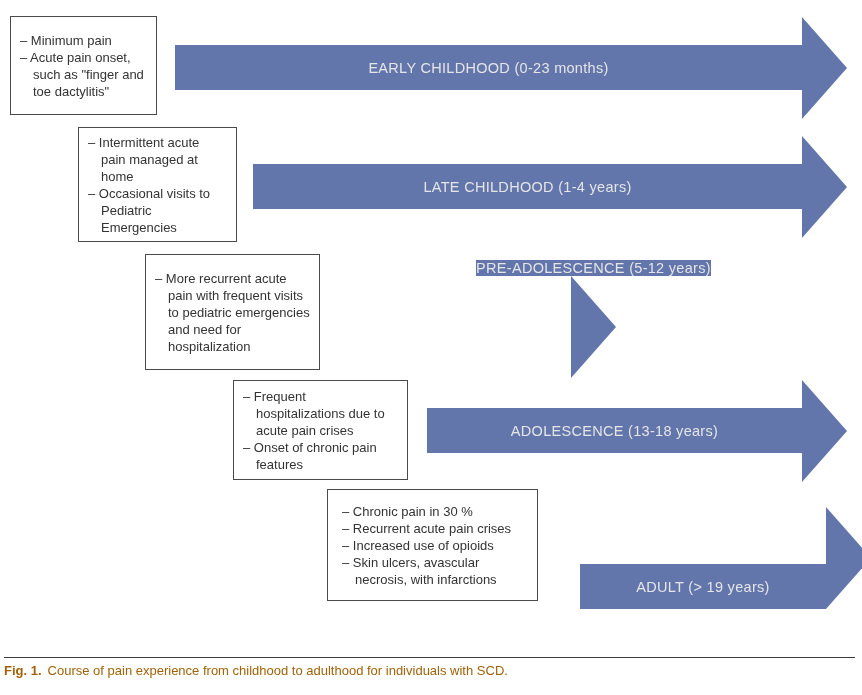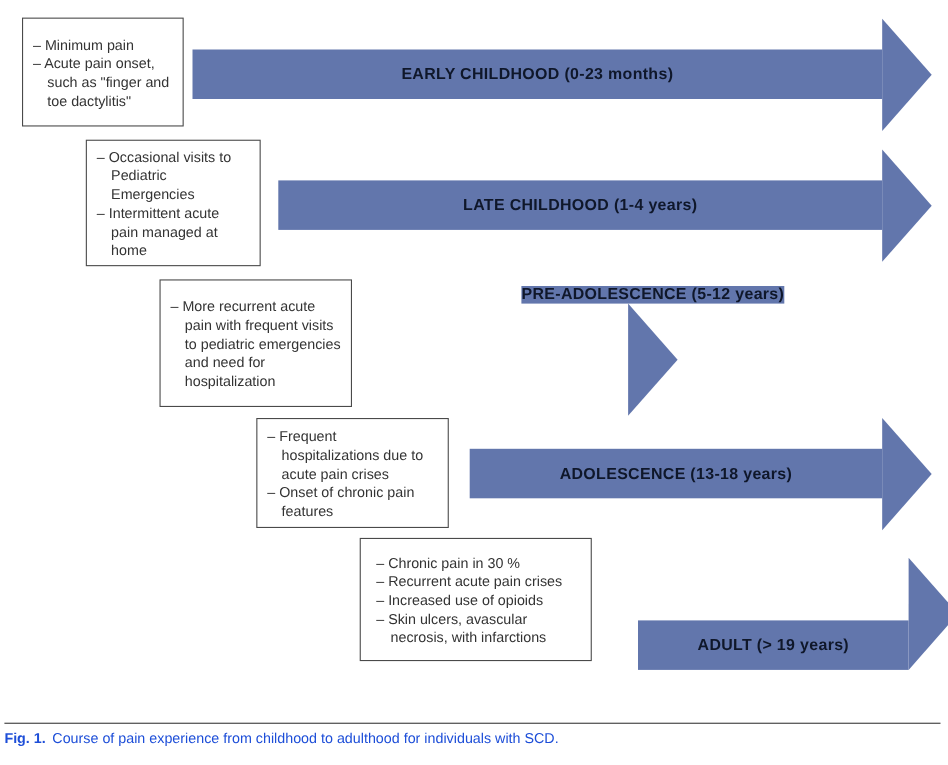--- a/index.html
+++ b/index.html
@@ -32,21 +32,21 @@
     list-style: none;
   }
   .notebox li {
     font-size: 13px;
     line-height: 17px;
     color: #333333;
     padding-left: 13px;
     text-indent: -13px;
   }
 
-  .pos-box-1 { left: 20px;  top: 16px;  width: 147px; height: 99px;  }
+  .pos-box-1 { left: 10px;  top: 16px;  width: 147px; height: 99px;  }
   .pos-box-2 { left: 78px;  top: 127px; width: 159px; height: 115px; }
   .pos-box-3 { left: 145px; top: 254px; width: 175px; height: 116px; }
   .pos-box-4 { left: 233px; top: 380px; width: 175px; height: 100px; }
   .pos-box-5 { left: 327px; top: 489px; width: 211px; height: 112px; padding-left: 14px; }
 
   
   .arrow {
     position: absolute;
     height: 103px;
     display: flex;
@@ -54,22 +54,22 @@
   }
   .arrow-body {
     flex: 1;
     height: 45px;
     background: var(--arrow-color, #6276ac);
     display: flex;
     align-items: center;
     justify-content: center;
   }
   .arrow-label {
-    color: #0f172a;
-    font-weight: bold;
+    color: #e5e5e5;
+    font-weight: normal;
     font-size: 14.5px;
     letter-spacing: 0.3px;
     white-space: nowrap;
   }
   .arrow-head {
     width: 0;
     height: 0;
     border-top: 51.5px solid transparent;
     border-bottom: 51.5px solid transparent;
     border-left: 45px solid var(--arrow-color, #6276ac);
@@ -87,21 +87,21 @@
     left: 4px;
     right: 7px;
     top: 657px;
     border-top: 1px solid #3a3a3a;
     padding-top: 5px;
   }
   .caption-text {
     margin: 0;
     font-size: 13px;
     line-height: 16px;
-    color: #1d4ed8;
+    color: #a16207;
   }
   .caption-prefix {
     font-weight: bold;
     margin-right: 6px;
   }
 </style>
 </head>
 <body>
 
 <div class="canvas">
@@ -114,22 +114,22 @@
   </div>
   <div class="arrow pos-arrow-1">
     <div class="arrow-body">
       <span class="arrow-label">EARLY CHILDHOOD (0-23 months)</span>
     </div>
     <div class="arrow-head"></div>
   </div>
 
   <div class="notebox pos-box-2">
     <ul>
+        <li>– Intermittent acute pain managed at home</li>
         <li>– Occasional visits to Pediatric Emergencies</li>
-        <li>– Intermittent acute pain managed at home</li>
       </ul>
   </div>
   <div class="arrow pos-arrow-2">
     <div class="arrow-body">
       <span class="arrow-label">LATE CHILDHOOD (1-4 years)</span>
     </div>
     <div class="arrow-head"></div>
   </div>
 
   <div class="notebox pos-box-3">

